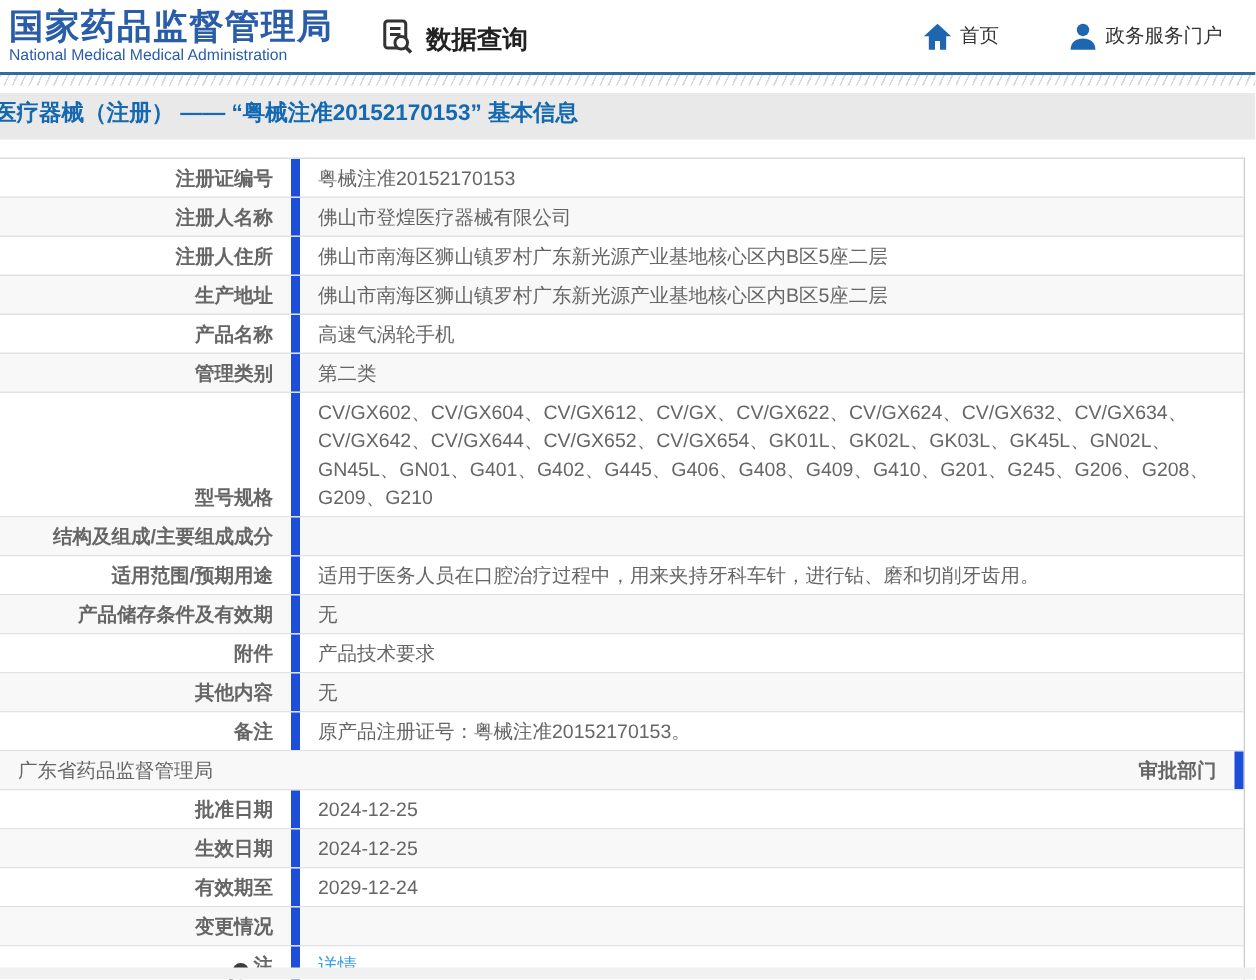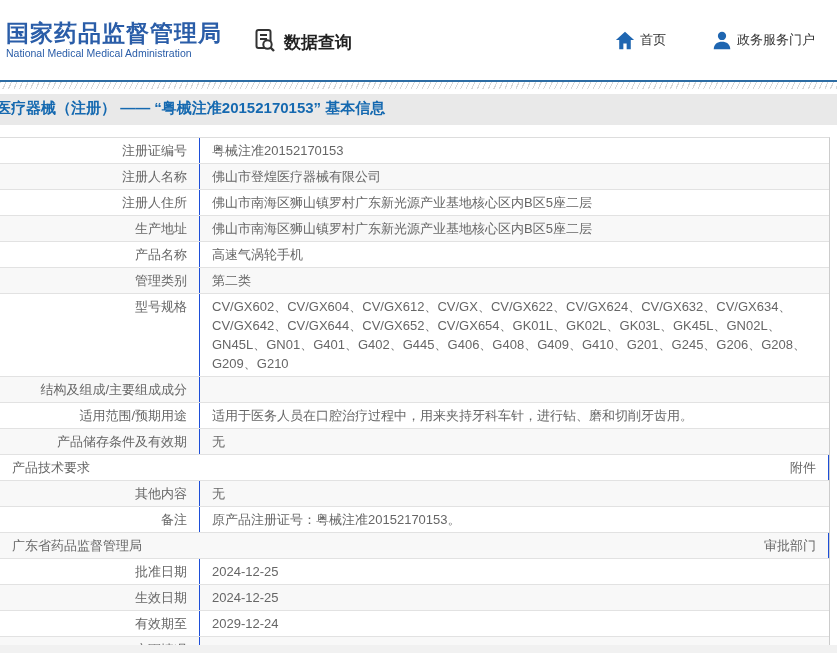--- a/index.html
+++ b/index.html
@@ -1,21 +1,21 @@
 <!DOCTYPE html>
 <html><head>
 <meta charset="utf-8">
 <style>
   * { box-sizing: border-box; }
   html,body { margin:0; padding:0; }
   body { font-family:"Liberation Sans","DejaVu Sans",sans-serif; background:#fff; }
   .page { position:relative; width:837px; height:653px; background:#fff; overflow:hidden; }
 
   
-  .topbar { height:80px; display:flex; align-items:center; padding:0 14px 0 6px; background:#fff; }
+  .topbar { height:48px; display:flex; align-items:center; padding:0 14px 0 6px; background:#fff; }
   .logo { line-height:1.05; }
   .logo-title { font-size:23px; font-weight:bold; color:#2a5da8; letter-spacing:1px; white-space:nowrap; }
   .logo-sub { font-size:10.5px; color:#2a5da8; margin-top:3px; white-space:nowrap; }
   .dq { display:flex; align-items:flex-end; margin-left:30px; gap:5px; cursor:pointer; }
   .dq-label { font-size:17px; color:#222; font-weight:600; }
   .spacer { flex:1; }
   .nav { display:flex; gap:46px; margin-right:8px; }
   .nav-item { display:flex; align-items:center; gap:5px; cursor:pointer; }
   .nav-item .lbl { font-size:13px; color:#333; white-space:nowrap; }
 
@@ -23,21 +23,21 @@
   .blue-line { height:2px; background:#2e6da4; }
   .hatch { height:7px; background:repeating-linear-gradient(115deg,#d8d8d8 0 1px,transparent 1px 5px); }
   .title-bar { margin-top:5px; background:#e9e9e9; height:31px; line-height:27px; font-size:15px; font-weight:bold; color:#1569b0; overflow:hidden; }
   .title-bar .txt { display:inline-block; margin-left:-4px; white-space:nowrap; }
 
   
   .info-table { margin-top:12px; width:830px; border-top:1px solid #ddd; border-right:1px solid #ccc; }
   .row { display:flex; align-items:stretch; border-bottom:1px solid #e2e2e2; background:#fff; }
   .row.alt { background:#f8f8f8; }
   .cell { font-size:13px; line-height:19px; color:#666; }
-  .cell.label { flex:0 0 200px; width:200px; border-right:1px solid #1d4ed8; display:flex; align-items:flex-start; justify-content:flex-end; text-align:right; padding:3px 12px 3px 4px; }
+  .cell.label { flex:0 0 200px; width:200px; border-right:6px solid #1d4ed8; display:flex; align-items:flex-end; justify-content:flex-end; text-align:right; padding:3px 12px 3px 4px;font-weight:bold; }
   .cell.value { flex:1; display:flex; align-items:center; padding:3px 10px 3px 12px; }
   .cell.value .val { display:block; }
   a.link { color:#3fa0e8; text-decoration:none; }
 
   .note-dot { position:relative; display:inline-block; width:11px; height:11px; background:#3a3a3a; border-radius:50%; margin-right:3px; flex:0 0 auto; }
   .note-dot::after { content:""; position:absolute; left:-2px; bottom:-3px; width:2px; height:6px; background:#3a3a3a; transform:rotate(35deg); }
 
   .bottom-strip { position:absolute; left:0; bottom:0; width:100%; height:8px; background:#f1f1f1; }
 
   svg { display:block; }
@@ -168,25 +168,25 @@
       </div>
       <div class="row alt">
         <div class="cell label">
           <span>产品储存条件及有效期</span>
         </div>
         <div class="cell value">
           <span class="val">无</span>
         </div>
       </div>
       <div class="row">
+        <div class="cell label">
+          <span>附件</span>
+        </div>
         <div class="cell value">
           <span class="val">产品技术要求</span>
-        </div>
-        <div class="cell label">
-          <span>附件</span>
         </div>
       </div>
       <div class="row alt">
         <div class="cell label">
           <span>其他内容</span>
         </div>
         <div class="cell value">
           <span class="val">无</span>
         </div>
       </div>

